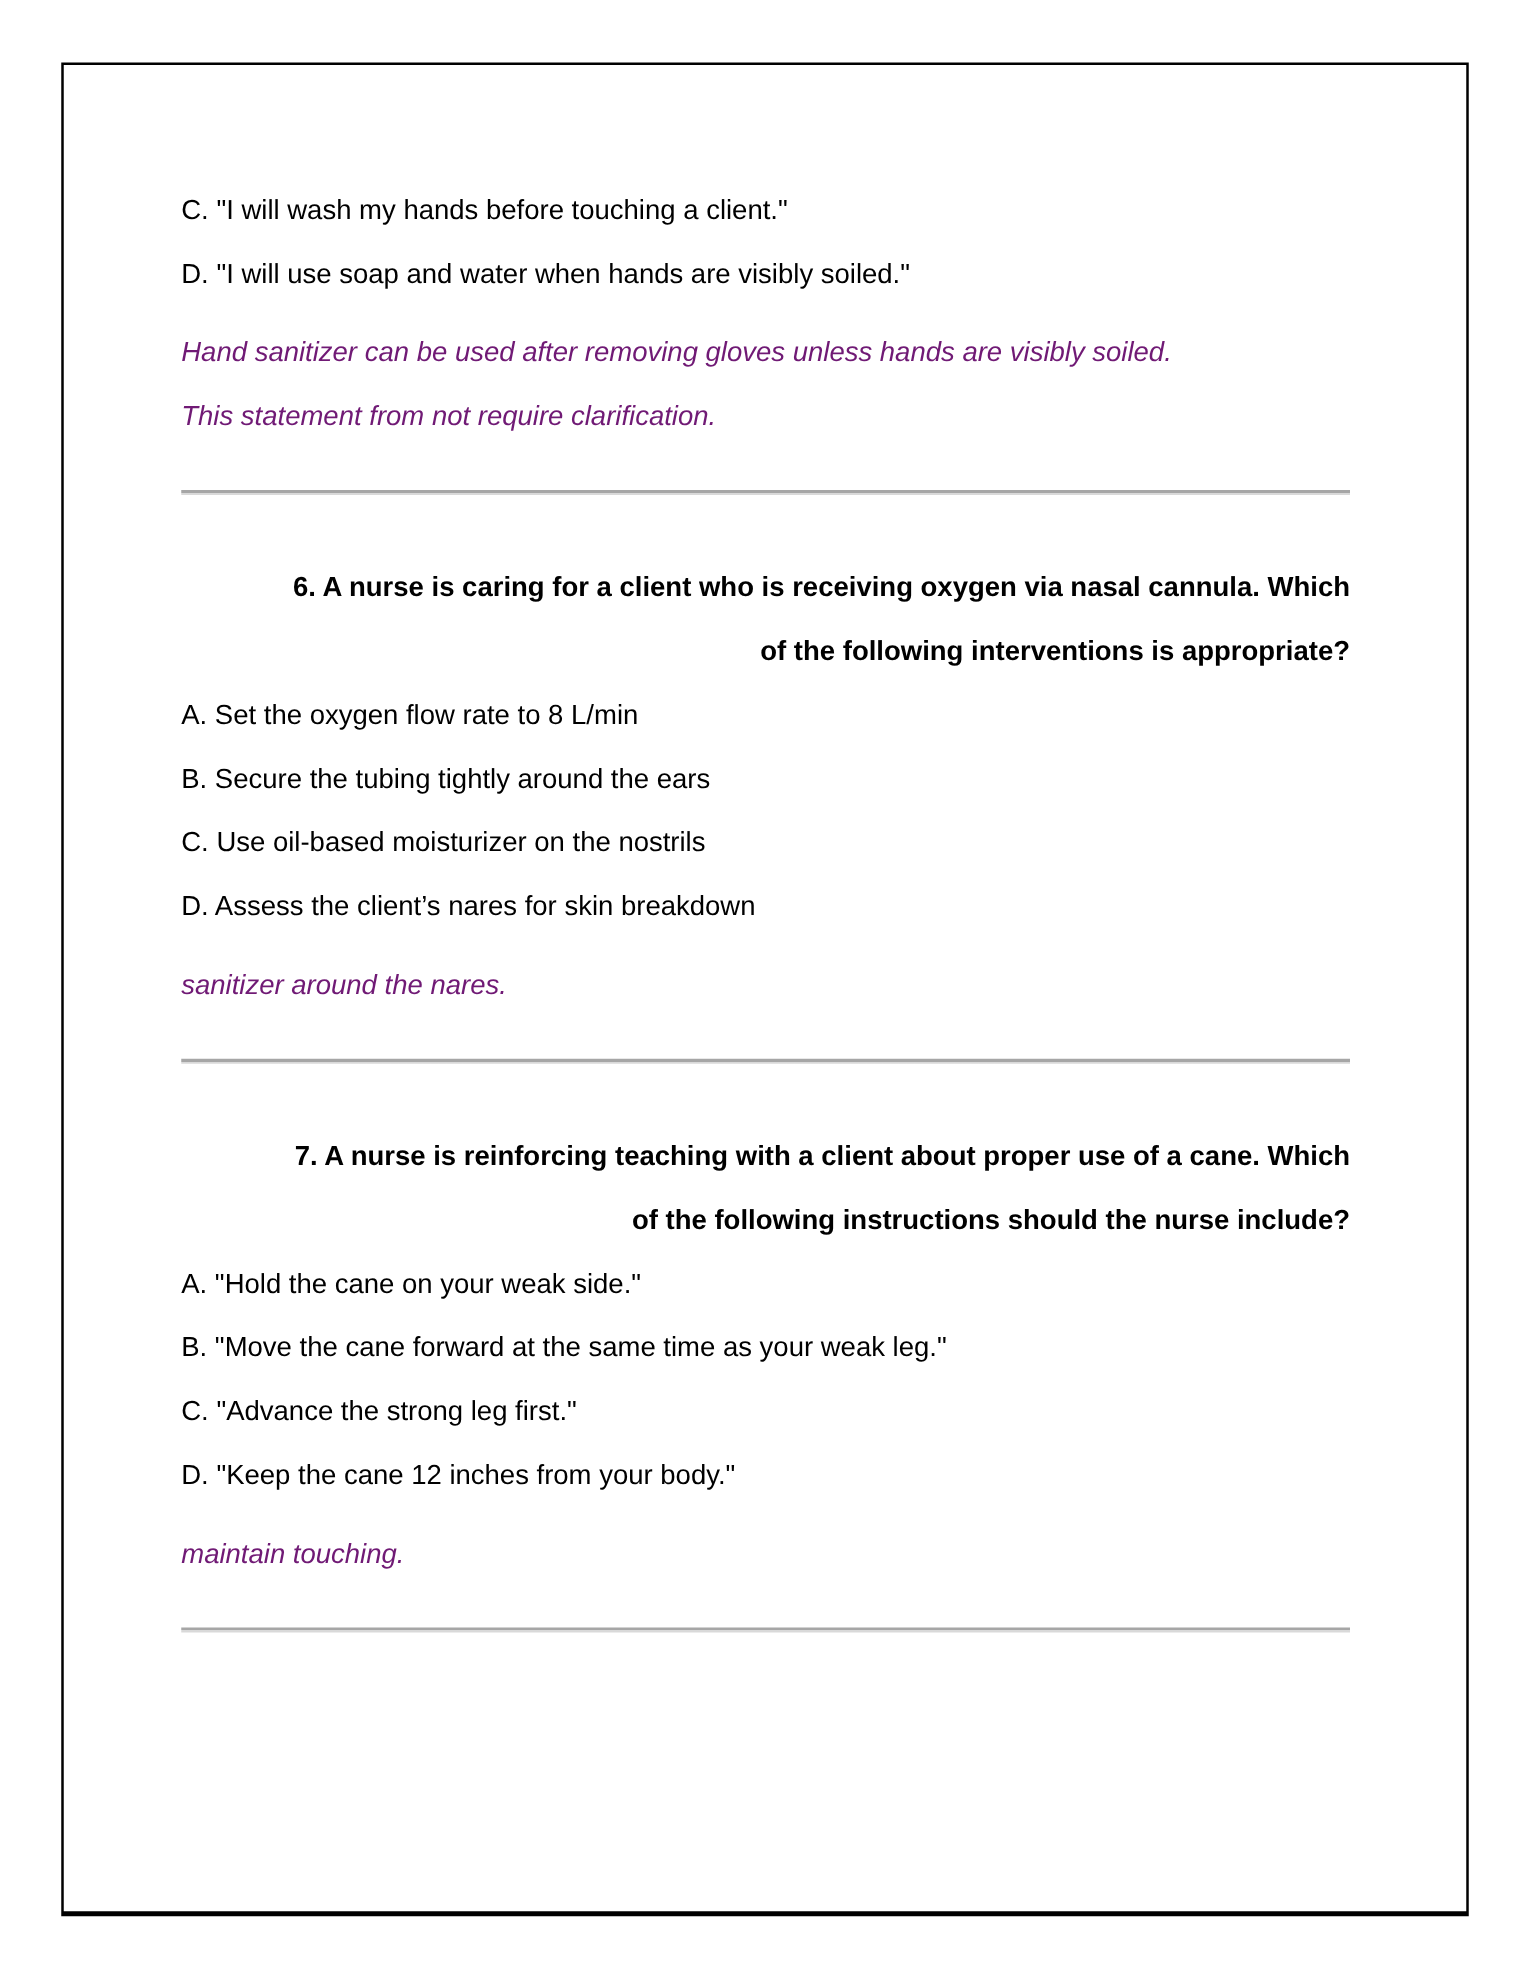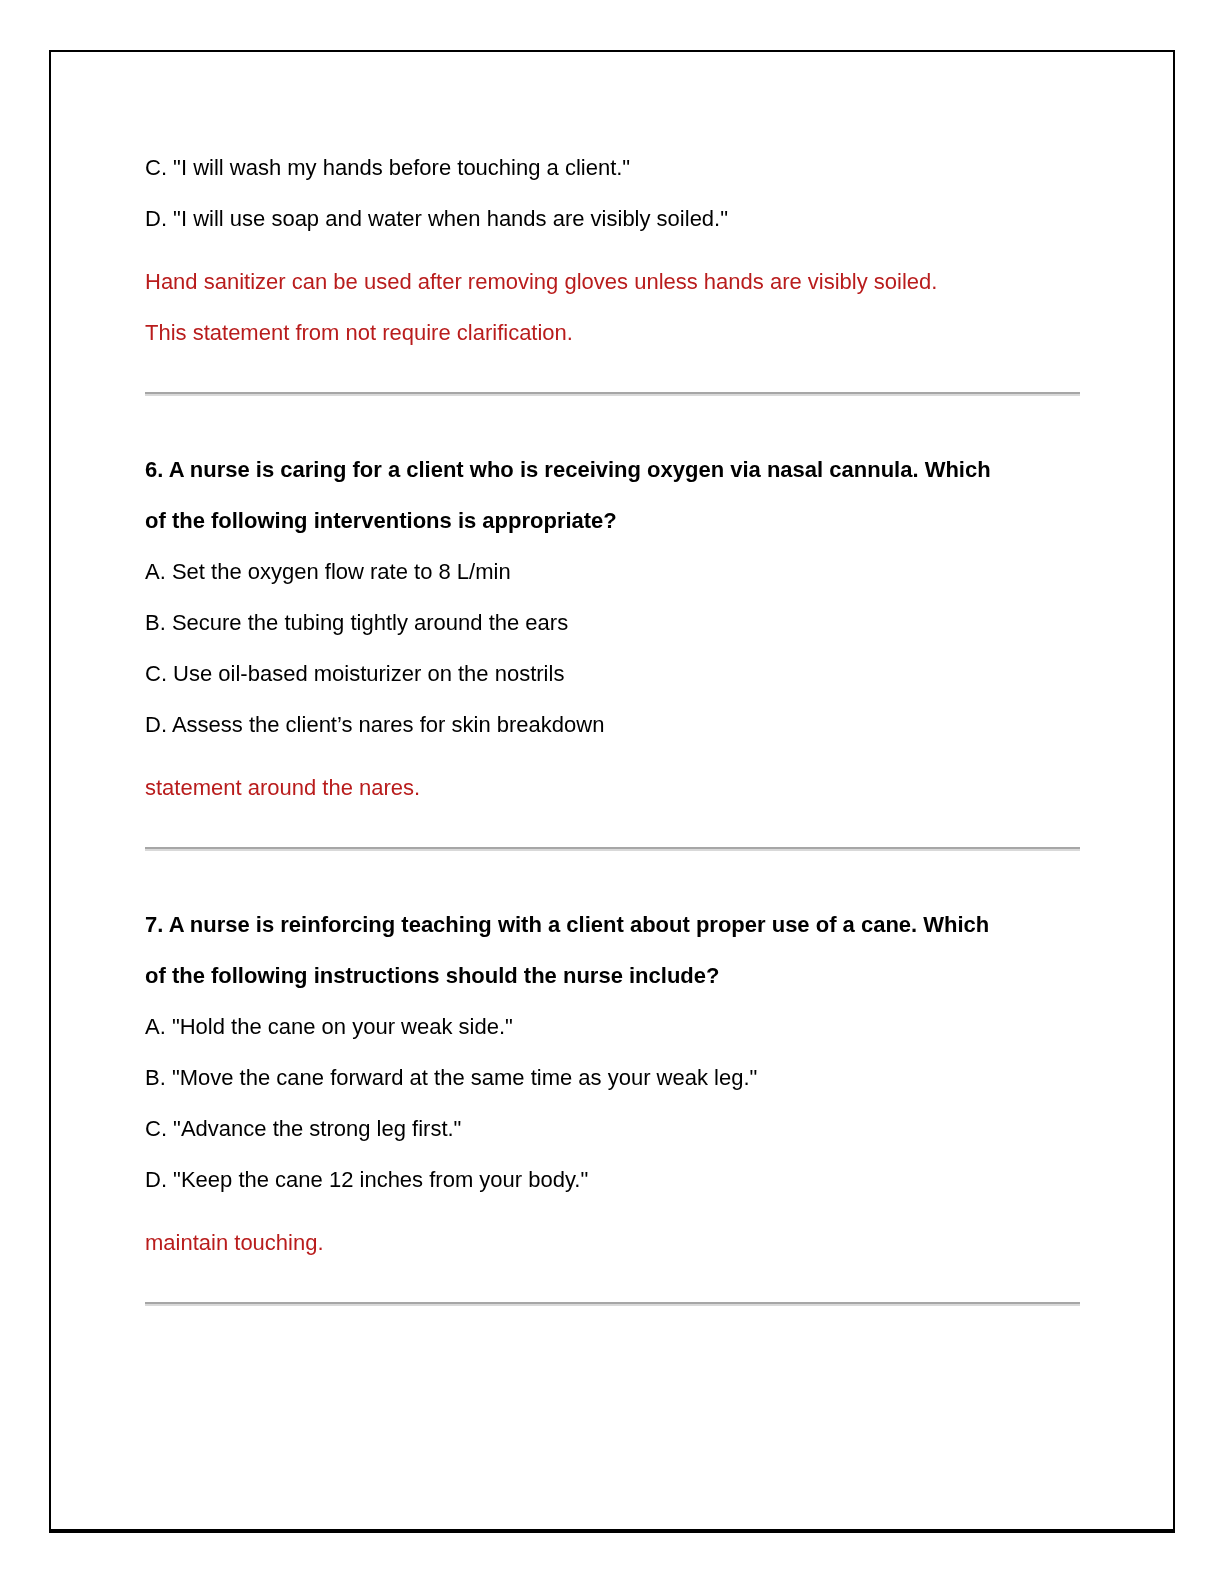--- a/index.html
+++ b/index.html
@@ -25,25 +25,26 @@
   }
   .content {
     padding: 90px 93px 0 94px;
   }
   .line {
     font-size: 22px;
     line-height: 51px;
     white-space: nowrap;
     margin: 0;
   }
-  .stem .line { font-weight: bold; }
+  .stem .line { font-weight: bold; text-align: right; }
   .opt.bold { font-weight: normal; }
   .rationale { margin-top: 12px; }
   .rationale .line {
-    color: #b91c1c;
+    color: #701a75;
+    font-style: italic;
   }
   .divider {
     height: 4px;
     width: 935px;
     margin: 34px 0 48px 0;
     background: linear-gradient(#a6a6a6 0 55%, #d9d9d9 55% 100%);
   }
 </style>
 </head>
 <body>
@@ -65,21 +66,21 @@
     <section>
       <div class="stem">
         <p class="line">6. A nurse is caring for a client who is receiving oxygen via nasal cannula. Which</p>
         <p class="line">of the following interventions is appropriate?</p>
       </div>
       <p class="line opt">A. Set the oxygen flow rate to 8 L/min</p>
       <p class="line opt">B. Secure the tubing tightly around the ears</p>
       <p class="line opt">C. Use oil-based moisturizer on the nostrils</p>
       <p class="line opt bold">D. Assess the client’s nares for skin breakdown</p>
       <div class="rationale">
-        <p class="line">statement around the nares.</p>
+        <p class="line">sanitizer around the nares.</p>
       </div>
     </section>
 
     <div class="divider"></div>
 
     <section>
       <div class="stem">
         <p class="line">7. A nurse is reinforcing teaching with a client about proper use of a cane. Which</p>
         <p class="line">of the following instructions should the nurse include?</p>
       </div>

